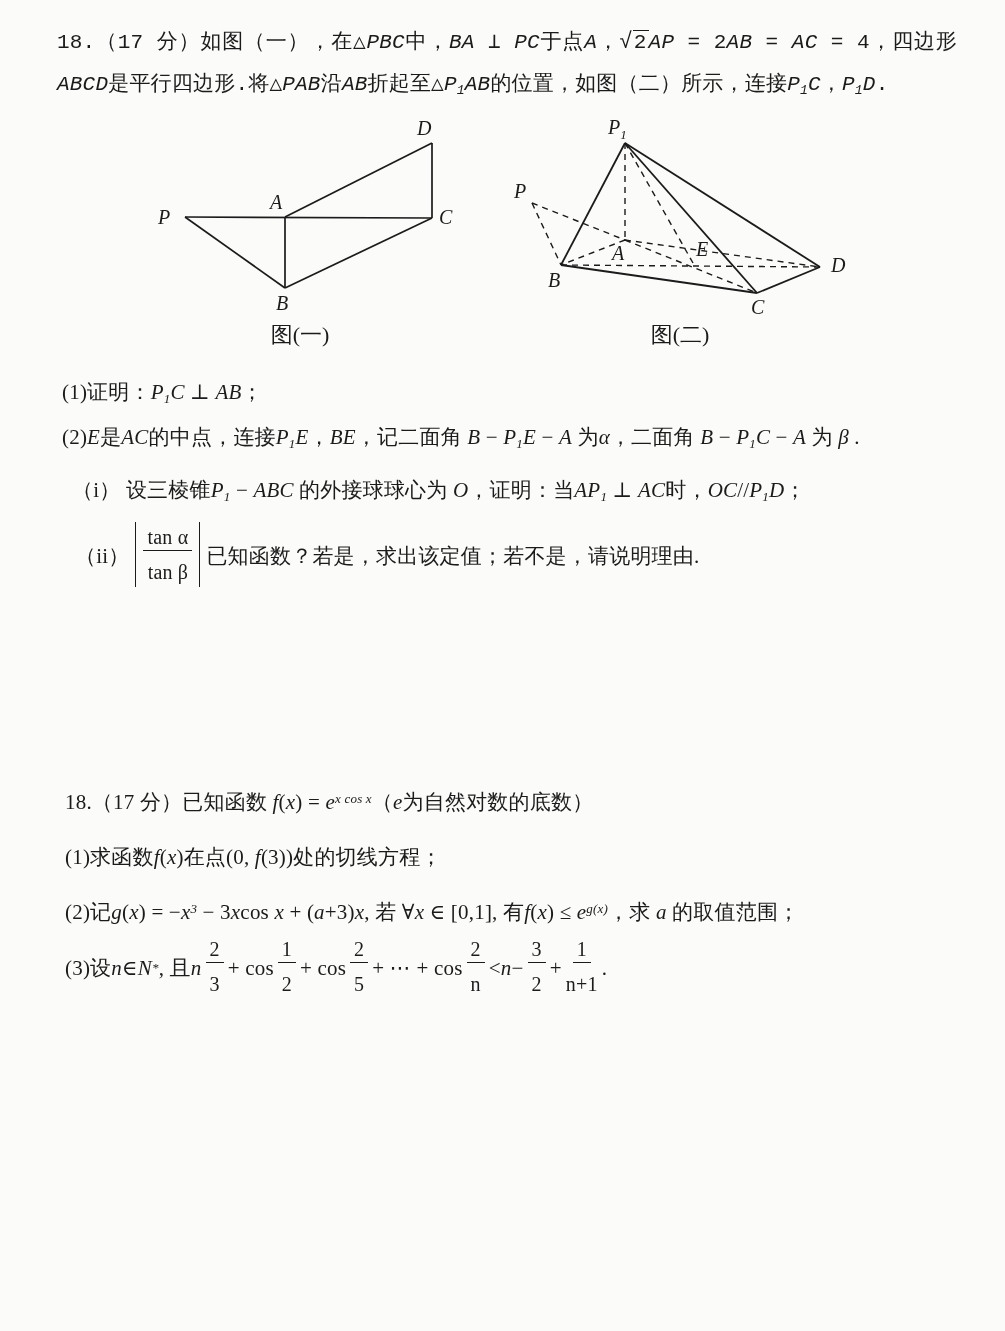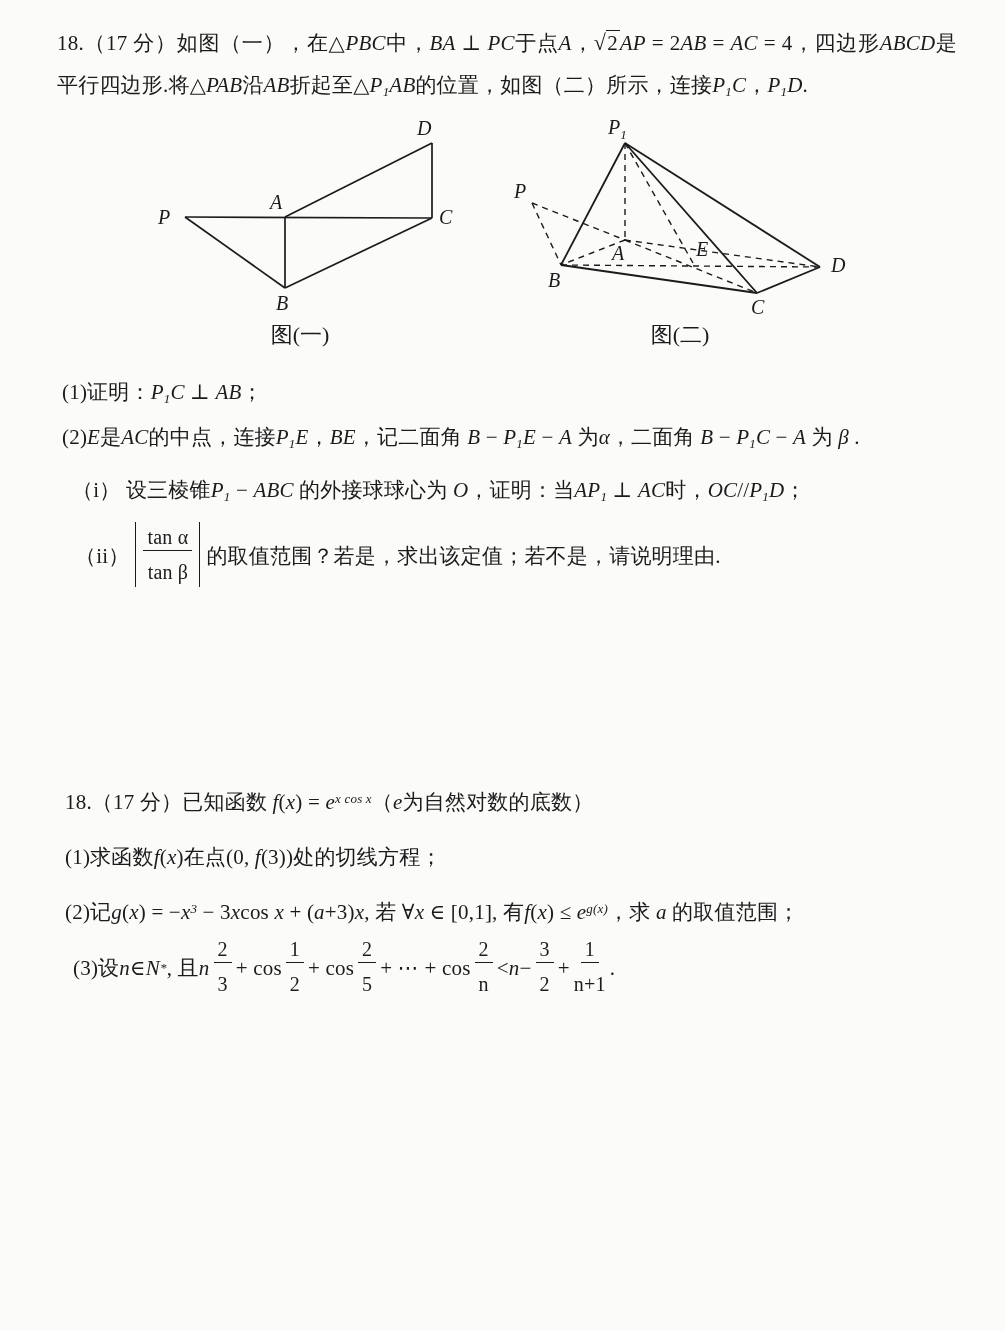--- a/index.html
+++ b/index.html
@@ -7,21 +7,21 @@
     width:1005px;height:1331px;position:relative;
     background:#fbfbfa;color:#1b1b1b;
     font-family:"Liberation Serif","DejaVu Serif","DejaVu Sans",serif;
     overflow:hidden;
   }
   .para{
     position:absolute;font-size:21px;line-height:42px;
     letter-spacing:0.2px;
   }
   .oneline{white-space:nowrap;}
-  .wrap{width:900px;text-align:justify;}
+  .wrap{width:900px;text-align:justify;font-family:Liberation Mono, monospace;}
   .cn{font-style:normal;}
   .it{font-style:italic;}
   sub{font-size:0.62em;font-style:italic;vertical-align:-0.3em;line-height:0;}
   sup{font-size:0.62em;font-style:italic;vertical-align:0.5em;line-height:0;}
   
   .sqrt{white-space:nowrap;display:inline-block;}
   .sqrt .r{font-style:normal;font-size:1.05em;}
   .sqrt .v{border-top:1.6px solid #1b1b1b;padding:0 2px 0 1px;font-style:normal;}
   
   .frac{
@@ -94,30 +94,30 @@
 <div class="para oneline" style="left:62px;top:416px;"><span class="cn">(2)</span><span class="it">E</span><span class="cn">是</span><span class="it">AC</span><span class="cn">的中点，连接</span><span class="it">P</span><sub>1</sub><span class="it">E</span><span class="cn">，</span><span class="it">BE</span><span class="cn">，记二面角 </span><span class="it">B</span><span class="cn"> − </span><span class="it">P</span><sub>1</sub><span class="it">E</span><span class="cn"> − </span><span class="it">A</span><span class="cn"> 为</span><span class="it">α</span><span class="cn">，二面角 </span><span class="it">B</span><span class="cn"> − </span><span class="it">P</span><sub>1</sub><span class="it">C</span><span class="cn"> − </span><span class="it">A</span><span class="cn"> 为 </span><span class="it">β</span><span class="cn"> .</span></div>
 
 <div class="para oneline" style="left:72px;top:469px;"><span class="cn">（i） 设三棱锥</span><span class="it">P</span><sub>1</sub><span class="cn"> − </span><span class="it">ABC</span><span class="cn"> 的外接球球心为 </span><span class="it">O</span><span class="cn">，证明：当</span><span class="it">AP</span><sub>1</sub><span class="cn"> ⊥ </span><span class="it">AC</span><span class="cn">时，</span><span class="it">OC</span><span class="cn">//</span><span class="it">P</span><sub>1</sub><span class="it">D</span><span class="cn">；</span></div>
 
 <div class="para flexline" style="left:75px;top:527px;height:58px;">
     <span class="cn">（ii）</span>
     <span class="frac abs">
       <span class="num">tan α</span>
       <span class="den">tan β</span>
     </span>
-    <span class="cn">的取值范围？若是，求出该定值；若不是，请说明理由.</span>
+    <span class="cn">已知函数？若是，求出该定值；若不是，请说明理由.</span>
   </div>
 
 <div class="para oneline" style="left:65px;top:781px;"><span class="cn">18.（17 分）已知函数 </span><span class="it">f</span><span class="cn">(</span><span class="it">x</span><span class="cn">) = </span><span class="it">e</span><sup>x cos x</sup><span class="cn">（</span><span class="it">e</span><span class="cn">为自然对数的底数）</span></div>
 
 <div class="para oneline" style="left:65px;top:836px;"><span class="cn">(1)求函数</span><span class="it">f</span><span class="cn">(</span><span class="it">x</span><span class="cn">)在点(0,  </span><span class="it">f</span><span class="cn">(3))处的切线方程；</span></div>
 
 <div class="para oneline" style="left:65px;top:891px;"><span class="cn">(2)记</span><span class="it">g</span><span class="cn">(</span><span class="it">x</span><span class="cn">) = −</span><span class="it">x</span><sup>3</sup><span class="cn"> − 3</span><span class="it">x</span><span class="cn">cos </span><span class="it">x</span><span class="cn"> + (</span><span class="it">a</span><span class="cn">+3)</span><span class="it">x</span><span class="cn">, 若 ∀</span><span class="it">x</span><span class="cn"> ∈ [0,1], 有</span><span class="it">f</span><span class="cn">(</span><span class="it">x</span><span class="cn">) ≤ </span><span class="it">e</span><sup>g(x)</sup><span class="cn">，求 </span><span class="it">a</span><span class="cn"> 的取值范围；</span></div>
 
-<div class="para flexline" style="left:73px;top:938px;height:60px;">
+<div class="para flexline" style="left:65px;top:938px;height:60px;">
     <span class="cn">(3)设</span>
     <span class="it">n</span>
     <span class="cn"> ∈ </span>
     <span class="it">N</span>
     <sup>*</sup>
     <span class="cn">, 且</span>
     <span class="it">n</span>
     <span class="frac">
       <span class="num">2</span>
       <span class="den">3</span>

